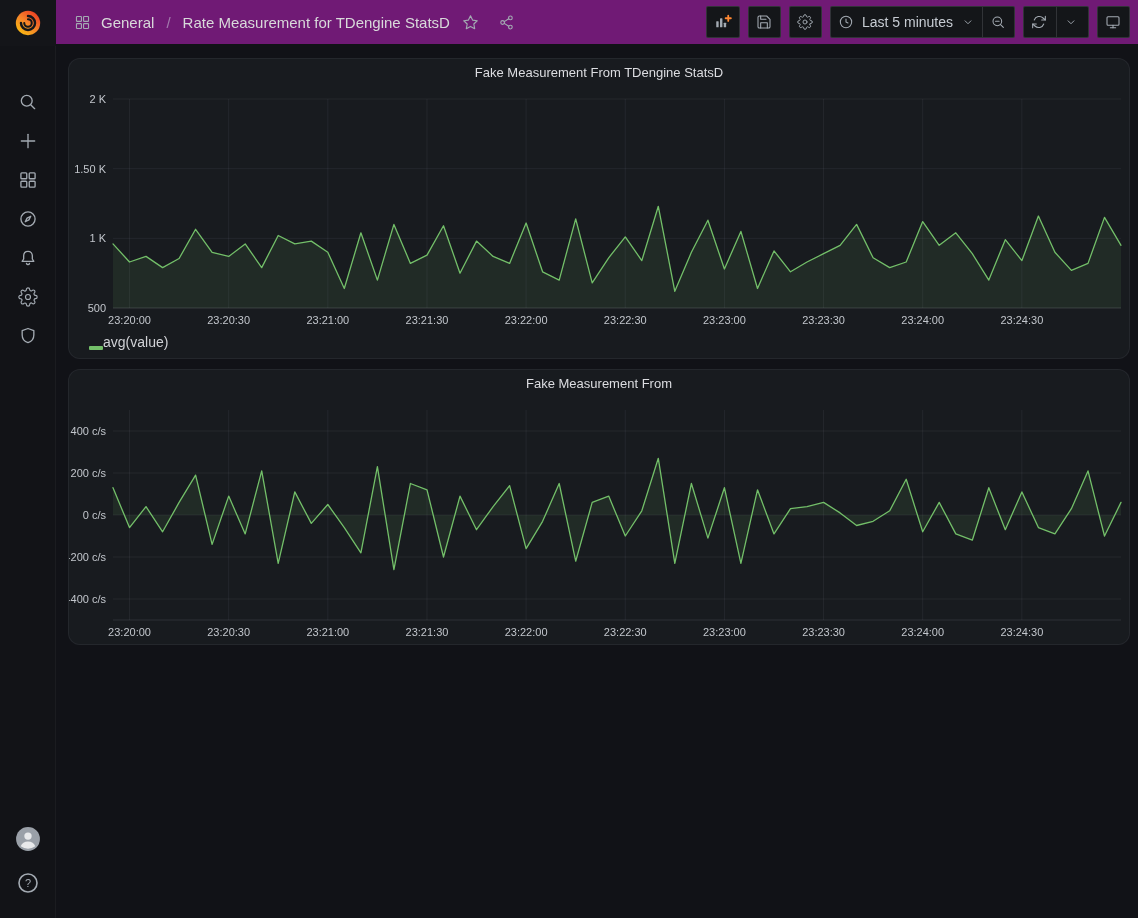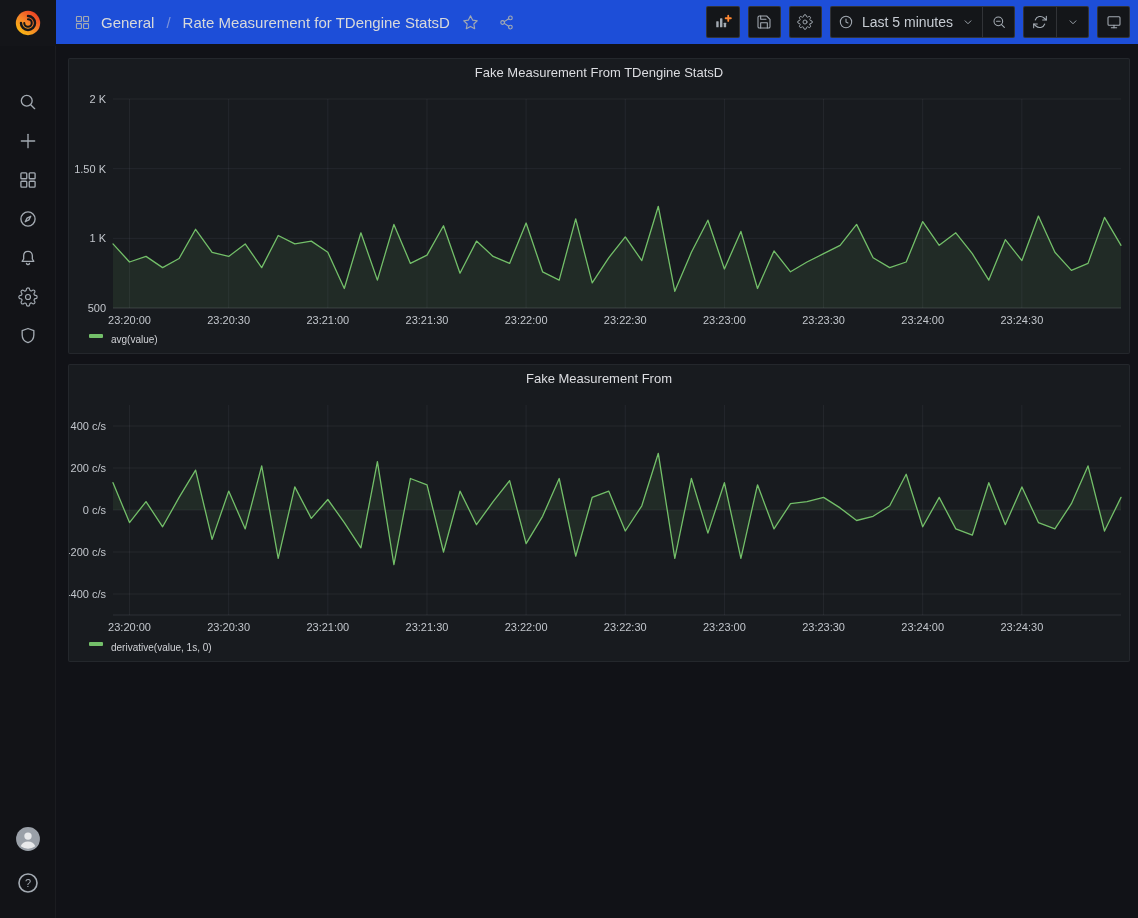--- a/index.html
+++ b/index.html
@@ -16,53 +16,53 @@
     display:flex; flex-direction:column; align-items:center; z-index:20;
   }
   .logo-btn { width:56px; height:46px; display:flex; align-items:center; justify-content:center; cursor:pointer; background:#141519; }
   .side-group { margin-top:36px; display:flex; flex-direction:column; }
   .side-btn { width:56px; height:39px; display:flex; align-items:center; justify-content:center; cursor:pointer; }
   .side-bottom { margin-top:auto; display:flex; flex-direction:column; align-items:center; gap:14px; padding-bottom:20px; }
   .icon-stroke { stroke:#a3aab2; fill:none; stroke-width:1.6; stroke-linecap:round; stroke-linejoin:round; }
   
   .navbar {
     margin-left:56px; height:44px; display:flex; align-items:center;
-    padding:0 8px 0 18px; gap:6px; background:#1d4ed8;
+    padding:0 8px 0 18px; gap:6px; background:#701a75;
   }
   .crumb { display:flex; align-items:center; gap:10px; font-size:15px; color:#d8d9da; }
   .crumb .sep { color:rgba(204,204,220,0.55); padding:0 2px; }
   .crumb-link { cursor:pointer; display:flex; align-items:center; gap:10px; }
   .mini-btn { width:30px; height:30px; display:flex; align-items:center; justify-content:center; border-radius:2px; cursor:pointer; }
   .nav-spacer { flex:1; }
   .tb-row { display:flex; align-items:center; gap:8px; }
   .tb-btn {
     height:32px; min-width:33px; padding:0 7px;
-    display:flex; align-items:center; justify-content:center; gap:8px;
+    display:flex; align-items:center; justify-content:space-between; gap:8px;
     background:#141619; border:1px solid rgba(204,204,220,0.16);
     border-radius:2px; cursor:pointer; color:#c7ccd3;
   }
   .tb-group { display:flex; }
   .tb-group .tb-btn { border-radius:0; border-right-width:0; }
   .tb-group .tb-btn:first-child { border-radius:2px 0 0 2px; }
   .tb-group .tb-btn:last-child { border-radius:0 2px 2px 0; border-right-width:1px; }
   .time-label { font-size:14px; font-weight:500; white-space:nowrap; }
   
   .content { margin-left:56px; padding:14px 8px 0 12px; }
   .panel {
     background:#181b1f; border:1px solid rgba(204,204,220,0.07);
-    border-radius:2px; margin-bottom:10px;
+    border-radius:12px; margin-bottom:10px;
   }
   .panel-title {
     height:28px; line-height:28px; text-align:center;
     font-size:13px; font-weight:500; color:#dcdde1; cursor:pointer;
     white-space:nowrap; overflow:hidden;
   }
   svg.chart { display:block; }
   svg.chart text.tick { fill:#c2c6cc; font-size:11px; font-family:"Liberation Sans", sans-serif; }
-  .legend { display:flex; align-items:flex-start; gap:8px; padding:3px 0 8px 20px; font-size:10px; color:#d0d2d6; cursor:pointer; }
+  .legend { display:flex; align-items:flex-end; padding:3px 0 8px 20px; font-size:14px; color:#d0d2d6; cursor:pointer; }
   .swatch { width:14px; height:4px; border-radius:1px; }
 </style>
 </head>
 <body>
 
 <div class="sidebar">
   <div class="logo-btn">
     <svg viewBox="0 0 32 32" width="30" height="30">
       <defs>
         <linearGradient id="lg" x1="0" y1="1" x2="0.8" y2="0">
@@ -313,19 +313,15 @@
         <line x1="754.5573770491803" y1="12" x2="754.5573770491803" y2="222" stroke="rgba(204,204,220,0.07)" stroke-width="1"></line>
         <text class="tick" x="754.5573770491803" y="238" text-anchor="middle">23:23:30</text>
         <line x1="853.7049180327868" y1="12" x2="853.7049180327868" y2="222" stroke="rgba(204,204,220,0.07)" stroke-width="1"></line>
         <text class="tick" x="853.7049180327868" y="238" text-anchor="middle">23:24:00</text>
         <line x1="952.8524590163935" y1="12" x2="952.8524590163935" y2="222" stroke="rgba(204,204,220,0.07)" stroke-width="1"></line>
         <text class="tick" x="952.8524590163935" y="238" text-anchor="middle">23:24:30</text>
         <line x1="44" y1="222" x2="1052" y2="222" stroke="rgba(204,204,220,0.12)" stroke-width="1"></line>
         <path d="M44.0,89.7 L60.5,129.6 L77.0,108.6 L93.6,133.8 L110.1,104.4 L126.6,77.1 L143.1,146.4 L159.7,98.1 L176.2,135.9 L192.7,72.9 L209.2,165.3 L225.8,93.9 L242.3,125.4 L258.8,106.5 L275.3,129.6 L291.9,154.8 L308.4,68.7 L324.9,171.6 L341.4,85.5 L358.0,91.8 L374.5,159.0 L391.0,98.1 L407.5,131.7 L424.1,108.6 L440.6,87.6 L457.1,150.6 L473.6,123.3 L490.2,85.5 L506.7,163.2 L523.2,104.4 L539.7,98.1 L556.3,138.0 L572.8,112.8 L589.3,60.3 L605.8,165.3 L622.4,85.5 L638.9,140.1 L655.4,89.7 L671.9,165.3 L688.5,91.8 L705.0,135.9 L721.5,110.7 L738.0,108.6 L754.6,104.4 L771.1,114.9 L787.6,127.5 L804.1,123.3 L820.7,112.8 L837.2,81.3 L853.7,133.8 L870.2,104.4 L886.8,135.9 L903.3,142.2 L919.8,89.7 L936.3,131.7 L952.9,93.9 L969.4,129.6 L985.9,135.9 L1002.4,110.7 L1019.0,72.9 L1035.5,138.0 L1052.0,104.4 L1052.0,117.0 L44.0,117.0 Z" fill="#73bf69" fill-opacity="0.1" stroke="none"></path>
         <path d="M44.0,89.7 L60.5,129.6 L77.0,108.6 L93.6,133.8 L110.1,104.4 L126.6,77.1 L143.1,146.4 L159.7,98.1 L176.2,135.9 L192.7,72.9 L209.2,165.3 L225.8,93.9 L242.3,125.4 L258.8,106.5 L275.3,129.6 L291.9,154.8 L308.4,68.7 L324.9,171.6 L341.4,85.5 L358.0,91.8 L374.5,159.0 L391.0,98.1 L407.5,131.7 L424.1,108.6 L440.6,87.6 L457.1,150.6 L473.6,123.3 L490.2,85.5 L506.7,163.2 L523.2,104.4 L539.7,98.1 L556.3,138.0 L572.8,112.8 L589.3,60.3 L605.8,165.3 L622.4,85.5 L638.9,140.1 L655.4,89.7 L671.9,165.3 L688.5,91.8 L705.0,135.9 L721.5,110.7 L738.0,108.6 L754.6,104.4 L771.1,114.9 L787.6,127.5 L804.1,123.3 L820.7,112.8 L837.2,81.3 L853.7,133.8 L870.2,104.4 L886.8,135.9 L903.3,142.2 L919.8,89.7 L936.3,131.7 L952.9,93.9 L969.4,129.6 L985.9,135.9 L1002.4,110.7 L1019.0,72.9 L1035.5,138.0 L1052.0,104.4" fill="none" stroke="#73bf69" stroke-width="1.3" stroke-linejoin="round" stroke-linecap="round"></path>
       </svg>
-    <div class="legend">
-      <span class="swatch" style="background: rgb(115, 191, 105);"></span>
-      <span>derivative(value, 1s, 0)</span>
-    </div>
   </div>
 
 </div>
 
 </body></html>

